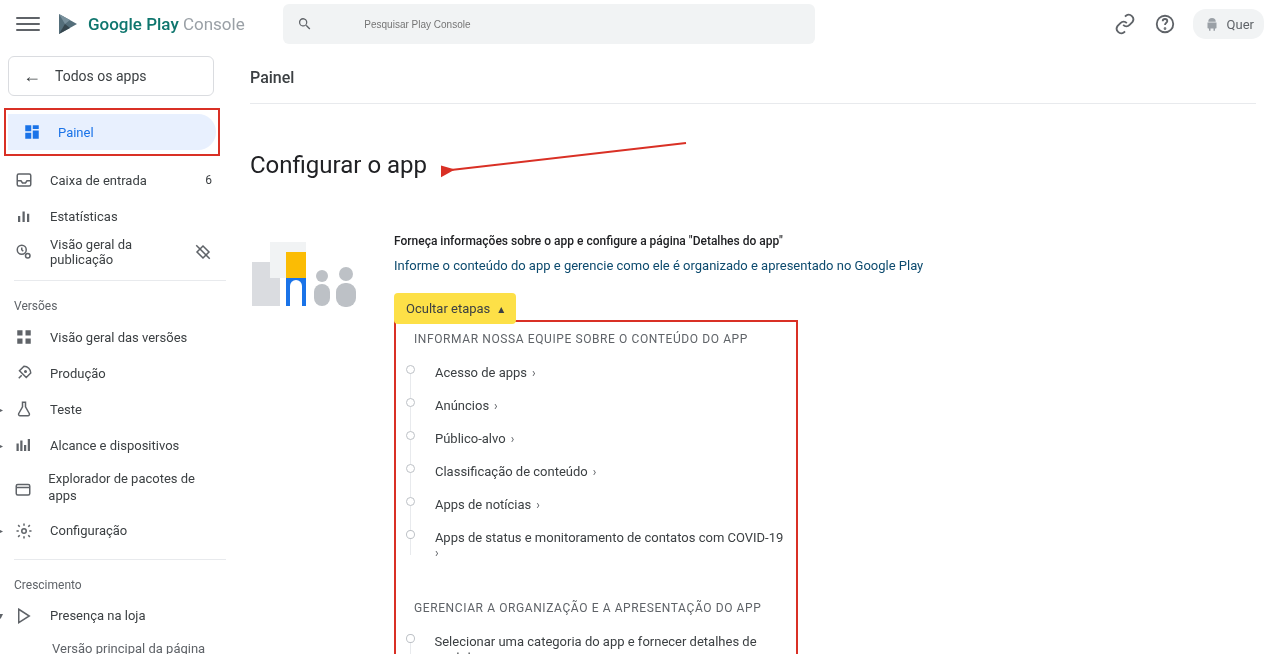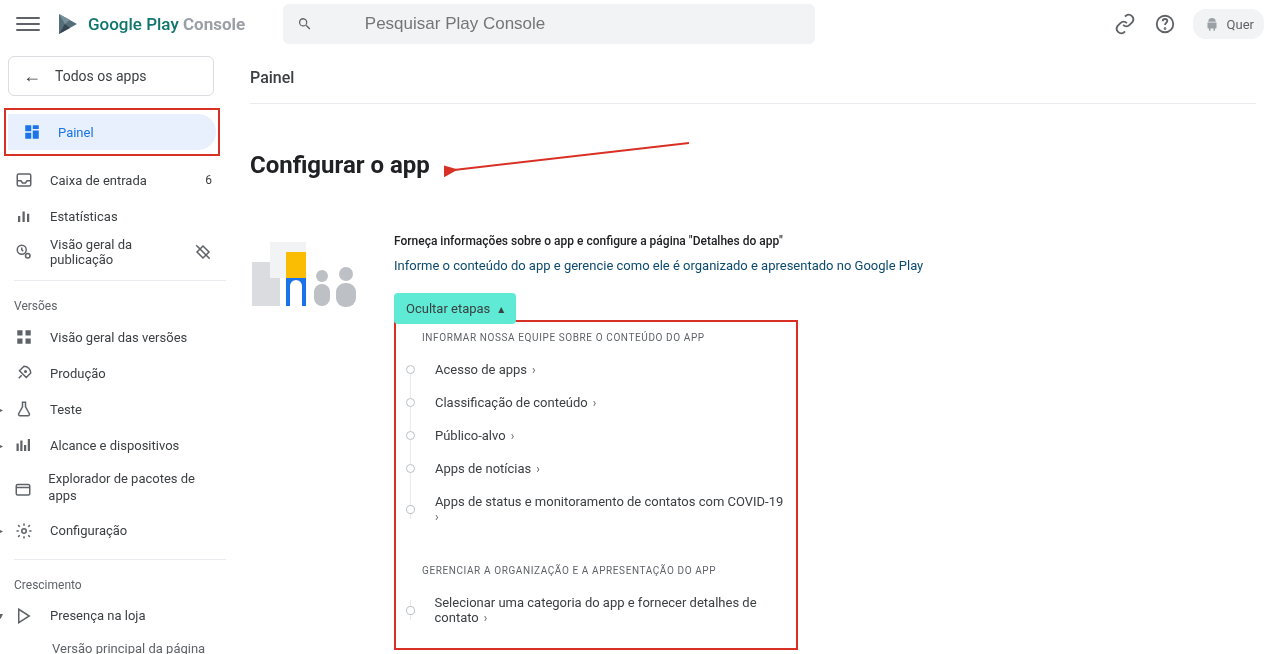--- a/index.html
+++ b/index.html
@@ -4,23 +4,23 @@
 <style>
   * { box-sizing: border-box; margin: 0; padding: 0; }
   body { font-family: "Google Sans", "Roboto", Arial, sans-serif; font-size: 14px; color: #3c4043; background: #fff; }
 
   .topbar { display: flex; align-items: center; height: 48px; padding: 0 16px; gap: 16px; }
   .hamburger { width: 24px; height: 24px; display: flex; flex-direction: column; justify-content: center; gap: 4px; cursor: pointer; }
   .hamburger span { height: 2px; background: #5f6368; border-radius: 1px; }
   .brand { display: flex; align-items: center; gap: 8px; }
   .brand-logo { width: 24px; height: 24px; }
   .brand-text .g1 { color: #0f766e; font-size: 17px; font-weight: 500; }
-  .brand-text .g2 { color: #9aa0a6; font-size: 17px; font-weight: 700; }
+  .brand-text .g2 { color: #9aa0a6; font-size: 17px; font-weight: 400; }
   .searchbar { display: flex; align-items: center; flex: 0 0 532px; height: 40px; background: #f1f3f4; border-radius: 6px; padding: 0 14px; gap: 12px; margin-left: 22px; }
-  .searchbar input { border: none; background: transparent; outline: none; font-size: 17px; color: #0f172a; width: 100%; margin-left: 40px; }
+  .searchbar input { border: none; background: transparent; outline: none; font-size: 10px; color: #0f172a; width: 100%; margin-left: 40px; }
   .top-spacer { flex: 1; }
   .top-icons { display: flex; align-items: center; gap: 16px; }
   .icon-btn { width: 24px; height: 24px; color: #5f6368; cursor: pointer; display: flex; align-items: center; justify-content: center; }
   .top-chip { display: flex; align-items: center; gap: 6px; background: #f1f3f4; border-radius: 13px; padding: 6px 10px; color: #5f6368; font-size: 13px; }
 
   .layout { display: flex; }
 
   .sidebar { width: 226px; flex-shrink: 0; padding-bottom: 40px; }
   .back-box { margin: 8px 12px 12px 8px; border: 1px solid #dadce0; border-radius: 6px; height: 40px; display: flex; align-items: center; gap: 14px; padding: 0 14px; cursor: pointer; }
   .back-box .arrow { font-size: 18px; color: #3c4043; }
@@ -33,34 +33,34 @@
   .nav-item .trail { margin-left: auto; color: #5f6368; }
   .nav-caret { position: absolute; left: -2px; font-size: 10px; color: #5f6368; }
   .divider { height: 1px; background: #e8eaed; margin: 10px 0 10px 14px; }
   .section-label { font-size: 12px; color: #5f6368; padding: 8px 14px 6px; }
   .sub-item { font-size: 13px; color: #5f6368; padding: 6px 14px 6px 52px; line-height: 1.35; }
 
   .main { flex: 1; padding: 0 24px 40px 24px; min-width: 0; }
   .page-title-small { font-size: 16px; color: #3c4043; font-weight: 500; padding: 20px 0 16px; }
   .hr { height: 1px; background: #e8eaed; margin-bottom: 34px; }
   .heading-row { display: flex; align-items: center; gap: 10px; }
-  .heading { font-size: 24px; color: #202124; font-weight: 700; }
+  .heading { font-size: 24px; color: #202124; font-weight: 400; }
   .arrow-svg { margin-left: 4px; margin-bottom: 4px; }
 
   .content-row { display: flex; gap: 24px; margin-top: 42px; }
   .illus { width: 120px; height: 76px; flex-shrink: 0; }
   .content-col { flex: 1; }
   .sub-heading { font-size: 12px; color: #202124; font-weight: 500; }
   .desc { font-size: 13px; color: #0c4a6e; margin-top: 10px; }
-  .hide-btn { display: inline-flex; align-items: center; gap: 8px; background: #5eead4; border-radius: 4px; padding: 8px 12px; font-size: 13px; color: #3c4043; margin-top: 20px; cursor: pointer; }
+  .hide-btn { display: inline-flex; align-items: center; gap: 8px; background: #fde047; border-radius: 4px; padding: 8px 12px; font-size: 13px; color: #3c4043; margin-top: 20px; cursor: pointer; }
 
   .steps-box { border: 2px solid #d93025; margin-top: -4px; padding: 6px 10px 14px 10px; width: 404px; }
-  .group-label { font-size: 10px; letter-spacing: 0.6px; color: #5f6368; text-transform: uppercase; margin: 4px 0 10px 16px; }
+  .group-label { font-size: 12px; letter-spacing: 0.6px; color: #5f6368; text-transform: uppercase; margin: 4px 0 10px 8px; }
   .group-label.mt { margin-top: 32px; }
-  .step { display: flex; align-items: center; gap: 20px; font-size: 13px; color: #3c4043; padding: 9px 0; cursor: pointer; position: relative; }
+  .step { display: flex; gap: 20px; font-size: 13px; color: #3c4043; padding: 9px 0; cursor: pointer; position: relative; }
   .step .circle { width: 9px; height: 9px; border: 1.5px solid #bdc1c6; border-radius: 50%; background: #fff; z-index: 1; }
   .step .chev { font-size: 12px; color: #5f6368; margin-left: 2px; }
   .steps-rail { position: relative; }
   .steps-rail::before { content: ""; position: absolute; left: 4px; top: 14px; bottom: 14px; width: 1px; background: #e8eaed; }
 
   svg { display: block; }
 </style>
 </head>
 <body>
 
@@ -292,25 +292,29 @@
 
         <div class="steps-box">
           <div class="group-label">Informar nossa equipe sobre o conteúdo do app</div>
           <div class="steps-rail">
             <div class="step">
                 <span class="circle"></span>
                 <span><span>Acesso de apps</span><span class="chev"> ›</span></span>
               </div>
             <div class="step">
                 <span class="circle"></span>
+                <span><span>Anúncios</span><span class="chev"> ›</span></span>
+              </div>
+            <div class="step">
+                <span class="circle"></span>
+                <span><span>Público-alvo</span><span class="chev"> ›</span></span>
+              </div>
+            <div class="step">
+                <span class="circle"></span>
                 <span><span>Classificação de conteúdo</span><span class="chev"> ›</span></span>
-              </div>
-            <div class="step">
-                <span class="circle"></span>
-                <span><span>Público-alvo</span><span class="chev"> ›</span></span>
               </div>
             <div class="step">
                 <span class="circle"></span>
                 <span><span>Apps de notícias</span><span class="chev"> ›</span></span>
               </div>
             <div class="step">
                 <span class="circle"></span>
                 <span><span>Apps de status e monitoramento de contatos com COVID-19</span><span class="chev"> ›</span></span>
               </div>
           </div>

